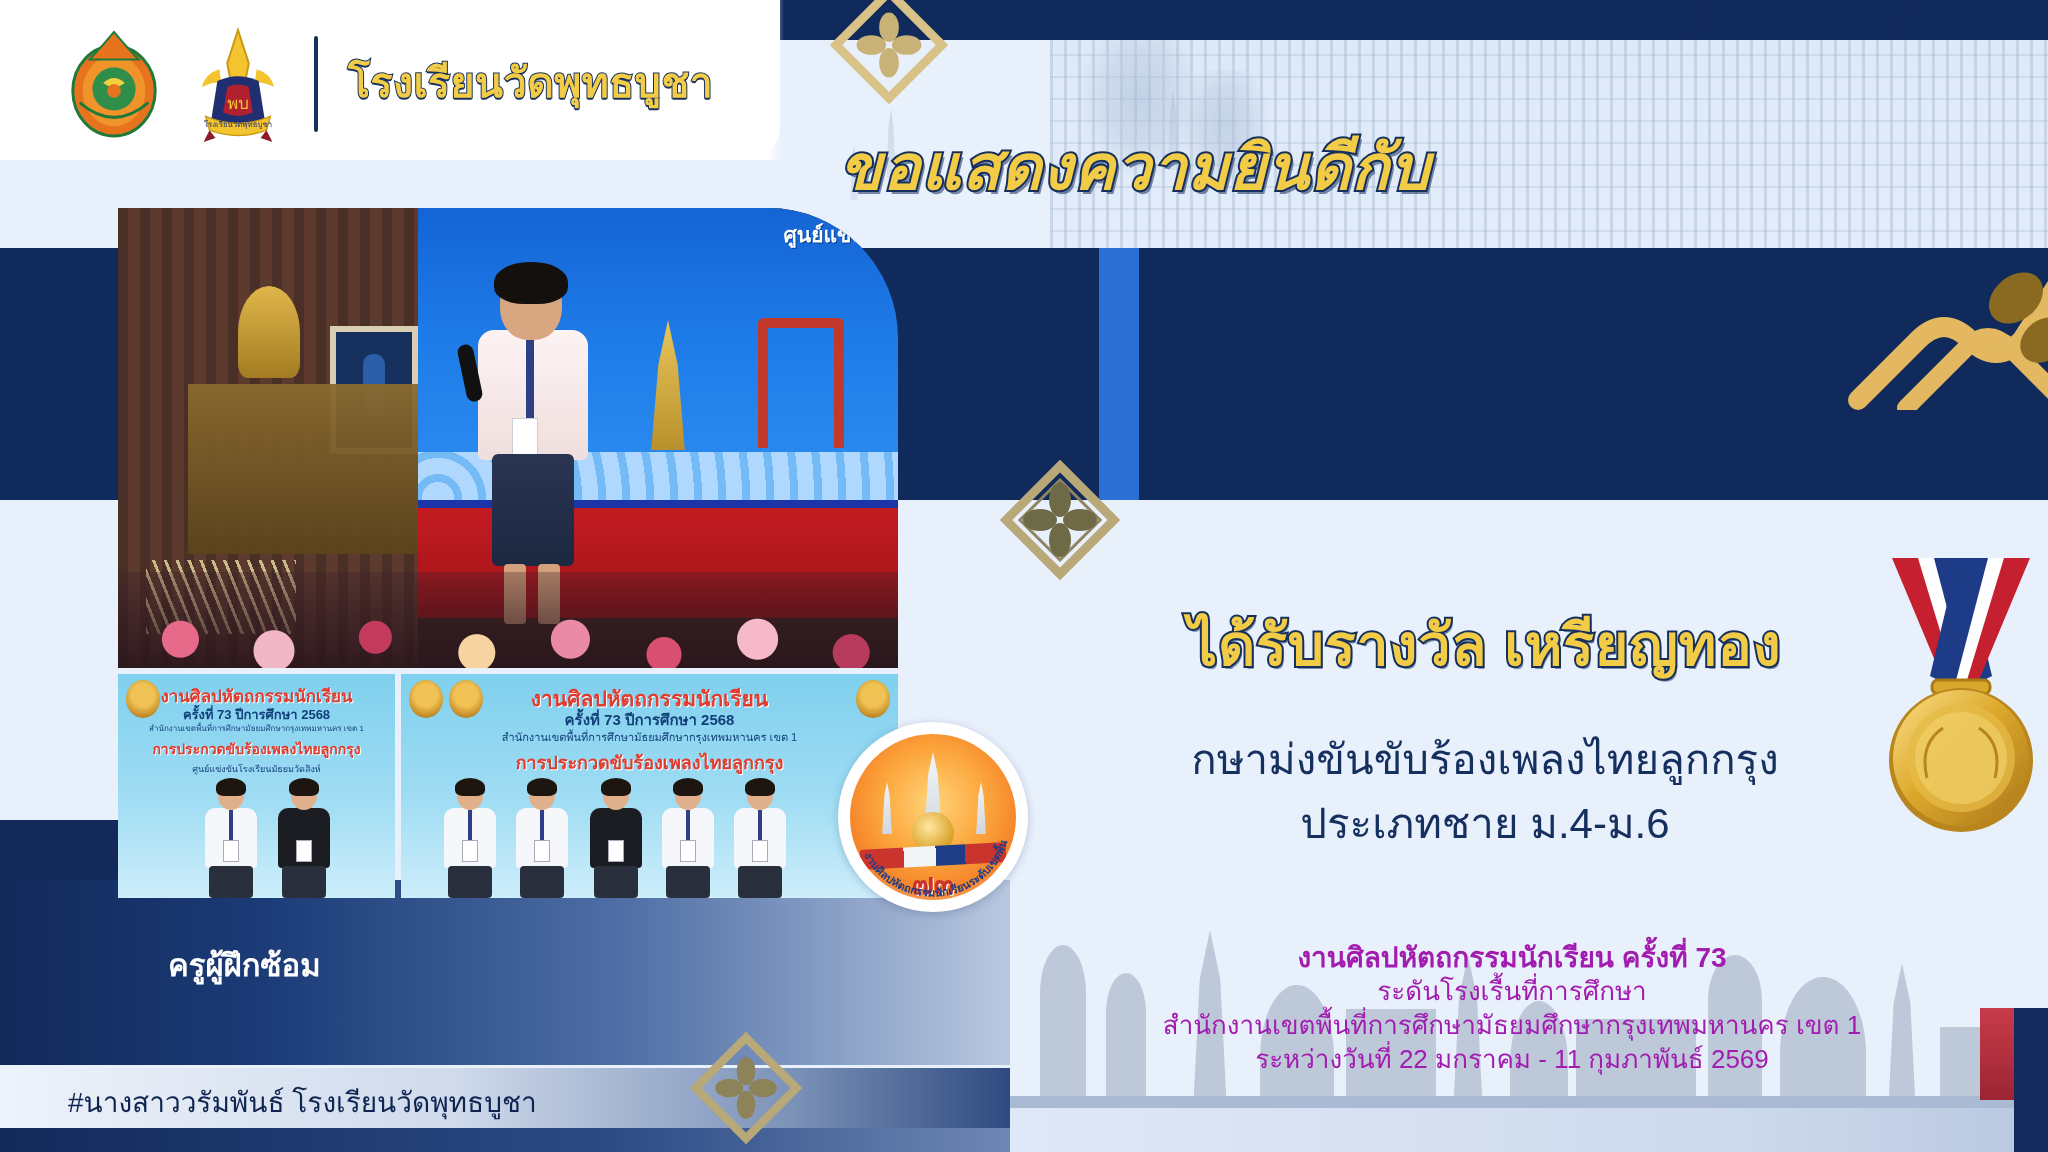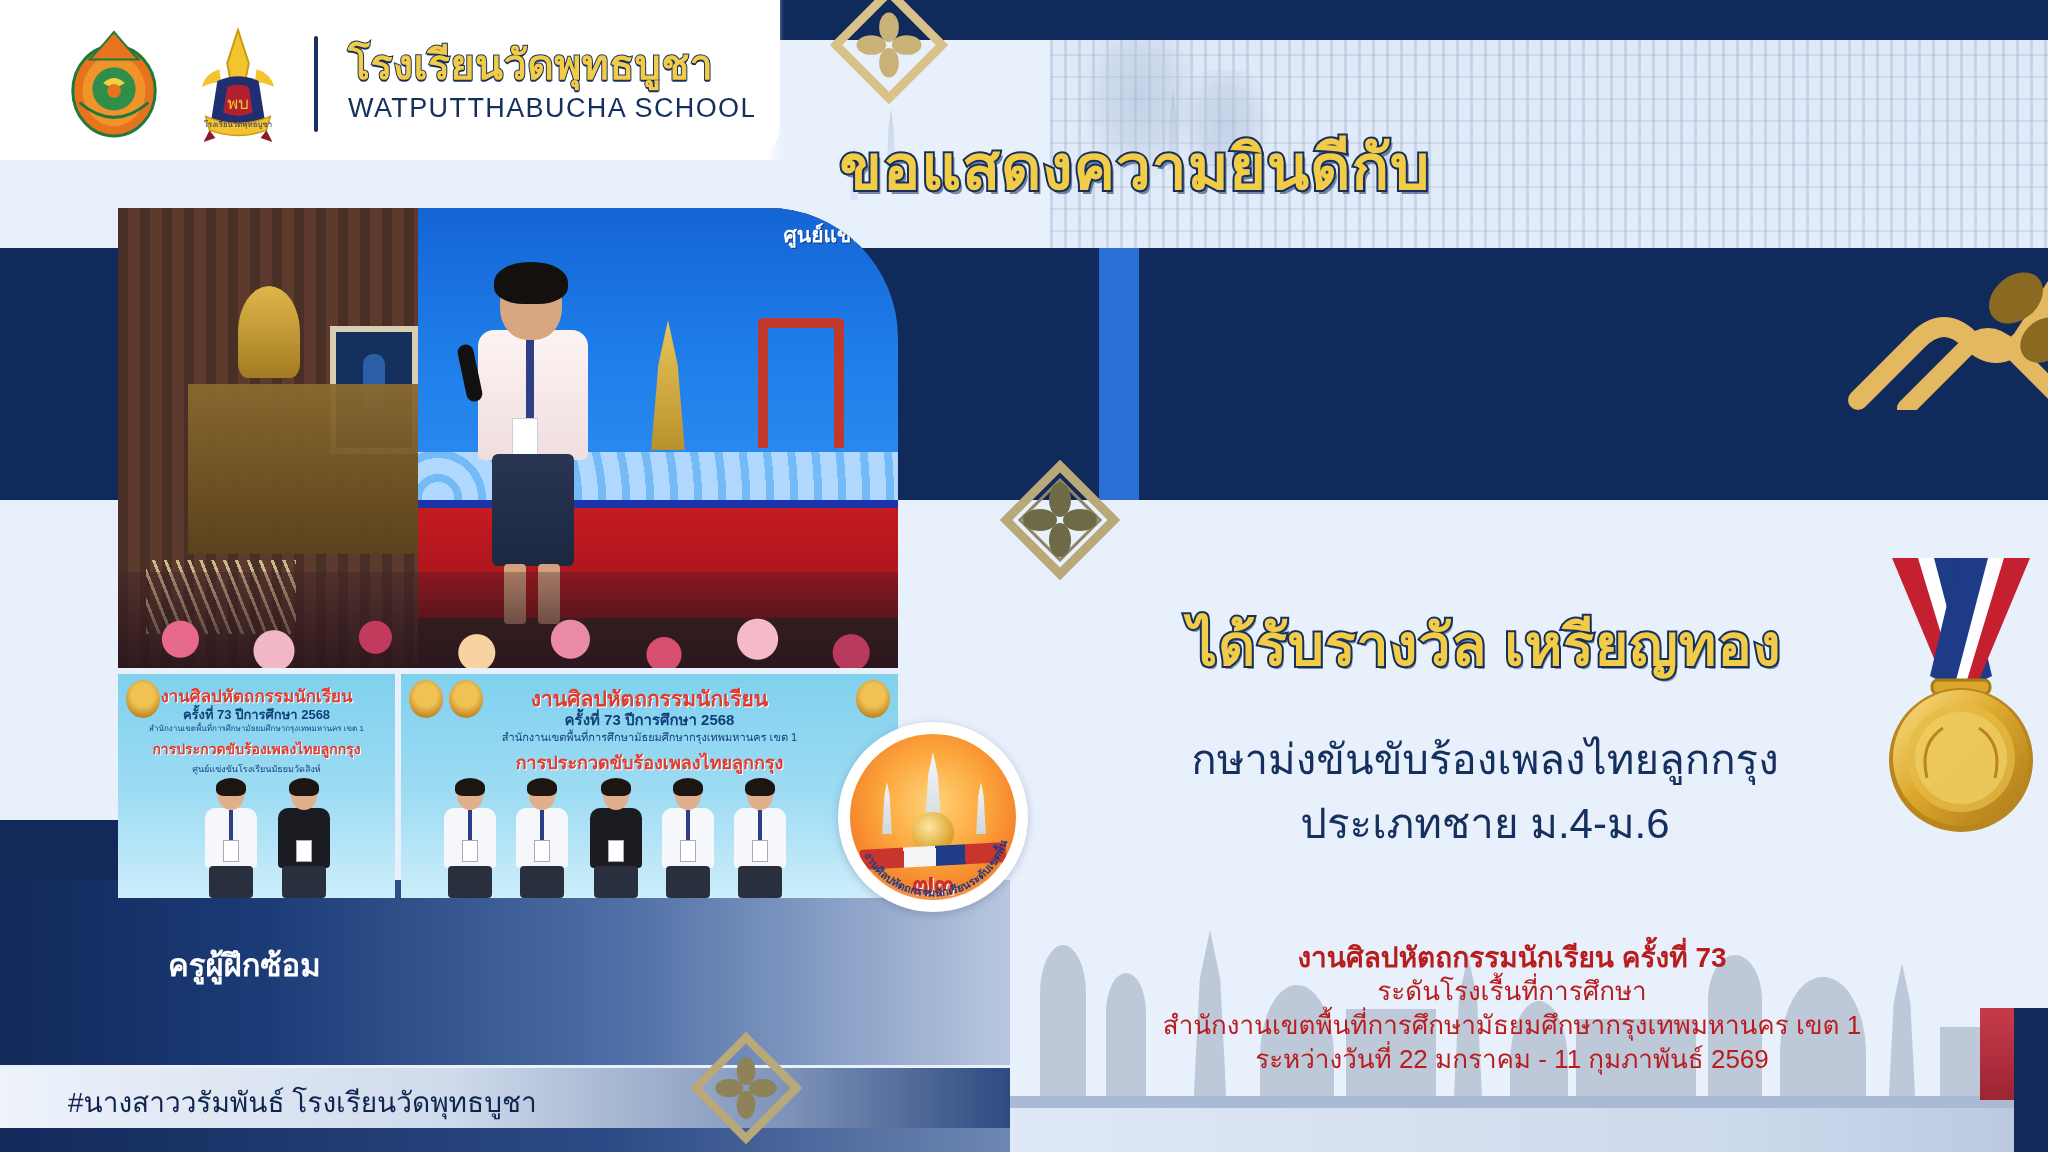--- a/index.html
+++ b/index.html
@@ -223,20 +223,21 @@
   .ppl .cd{ position:absolute; left:50%; top:58px; transform:translateX(-50%);
     width:16px; height:22px; background:#fff; border:1px solid #aab; }
 
   
   .title-congrats {
     position:absolute; left:1135px; top:118px; z-index:16;
     font-size:62px; font-weight:bold; color:#f2cc46; letter-spacing:1px;
     -webkit-text-stroke:4px #16305e; paint-order:stroke fill;
     text-shadow:3px 4px 0 rgba(22,48,94,.55); white-space:nowrap;
     transform:translateX(-50%);
+    font-style:italic;
   }
   .recipient-name {
     position:absolute; left:1560px; top:392px; transform:translateX(-50%); z-index:16;
     font-size:37px; color:#ffffff; white-space:nowrap; letter-spacing:.3px;
   }
   .award-line {
     position:absolute; left:1485px; top:600px; transform:translateX(-50%); z-index:16;
     font-size:57px; font-weight:bold; color:#f2cc46; letter-spacing:1px;
     -webkit-text-stroke:4px #16305e; paint-order:stroke fill;
     text-shadow:2px 3px 0 rgba(22,48,94,.5); white-space:nowrap;
@@ -244,21 +245,21 @@
   .event-cat1 {
     position:absolute; left:1485px; top:726px; transform:translateX(-50%); z-index:16;
     font-size:42px; color:#15305f; white-space:nowrap; font-weight:500;
   }
   .event-cat2 {
     position:absolute; left:1485px; top:790px; transform:translateX(-50%); z-index:16;
     font-size:42px; color:#15305f; white-space:nowrap; font-weight:500;
   }
   .footer-lines {
     position:absolute; left:1512px; top:940px; transform:translateX(-50%); z-index:16;
-    text-align:center; color:#b91c1c; white-space:nowrap;
+    text-align:center; color:#a21caf; white-space:nowrap;
   }
   .fl1 { font-size:28px; font-weight:bold; line-height:1.25; }
   .fl2 { font-size:26px; line-height:1.3; }
   .fl3 { font-size:26px; line-height:1.3; }
   .fl4 { font-size:26px; line-height:1.3; }
 
   .coach-title {
     position:absolute; left:168px; top:940px; z-index:14;
     font-size:31px; font-weight:bold; color:#ffffff; white-space:nowrap;
   }
@@ -383,21 +384,20 @@
           <text x="55" y="84" font-size="17" text-anchor="middle" fill="#f4c430" font-family="DejaVu Sans">พบ</text>
           <path d="M22 92 q33 14 66 0 l-4 14 q-29 11 -58 0Z" fill="#f4c430" stroke="#c79a12" stroke-width="1.5"></path>
           <text x="55" y="103" font-size="8" text-anchor="middle" fill="#1f2f72" font-family="DejaVu Sans">โรงเรียนวัดพุทธบูชา</text>
           <path d="M26 106 l-6 12 l12 -4Z" fill="#8c1b28"></path>
           <path d="M84 106 l6 12 l-12 -4Z" fill="#8c1b28"></path>
         </svg>
       </div>
       <div class="hdr-div"></div>
       <div class="hdr-text">
         <div class="hdr-th">โรงเรียนวัดพุทธบูชา</div>
-        <div class="hdr-en">WATPUTTHABUCHA SCHOOL</div>
       </div>
     </div>
   </div>
 
   <div class="photo-wrap">
     <div class="photo-main">
       <div class="ph-curtain"></div>
       <div class="ph-screen"></div>
       <div class="ph-wave"></div>
       <div class="ph-bluewall"></div>

